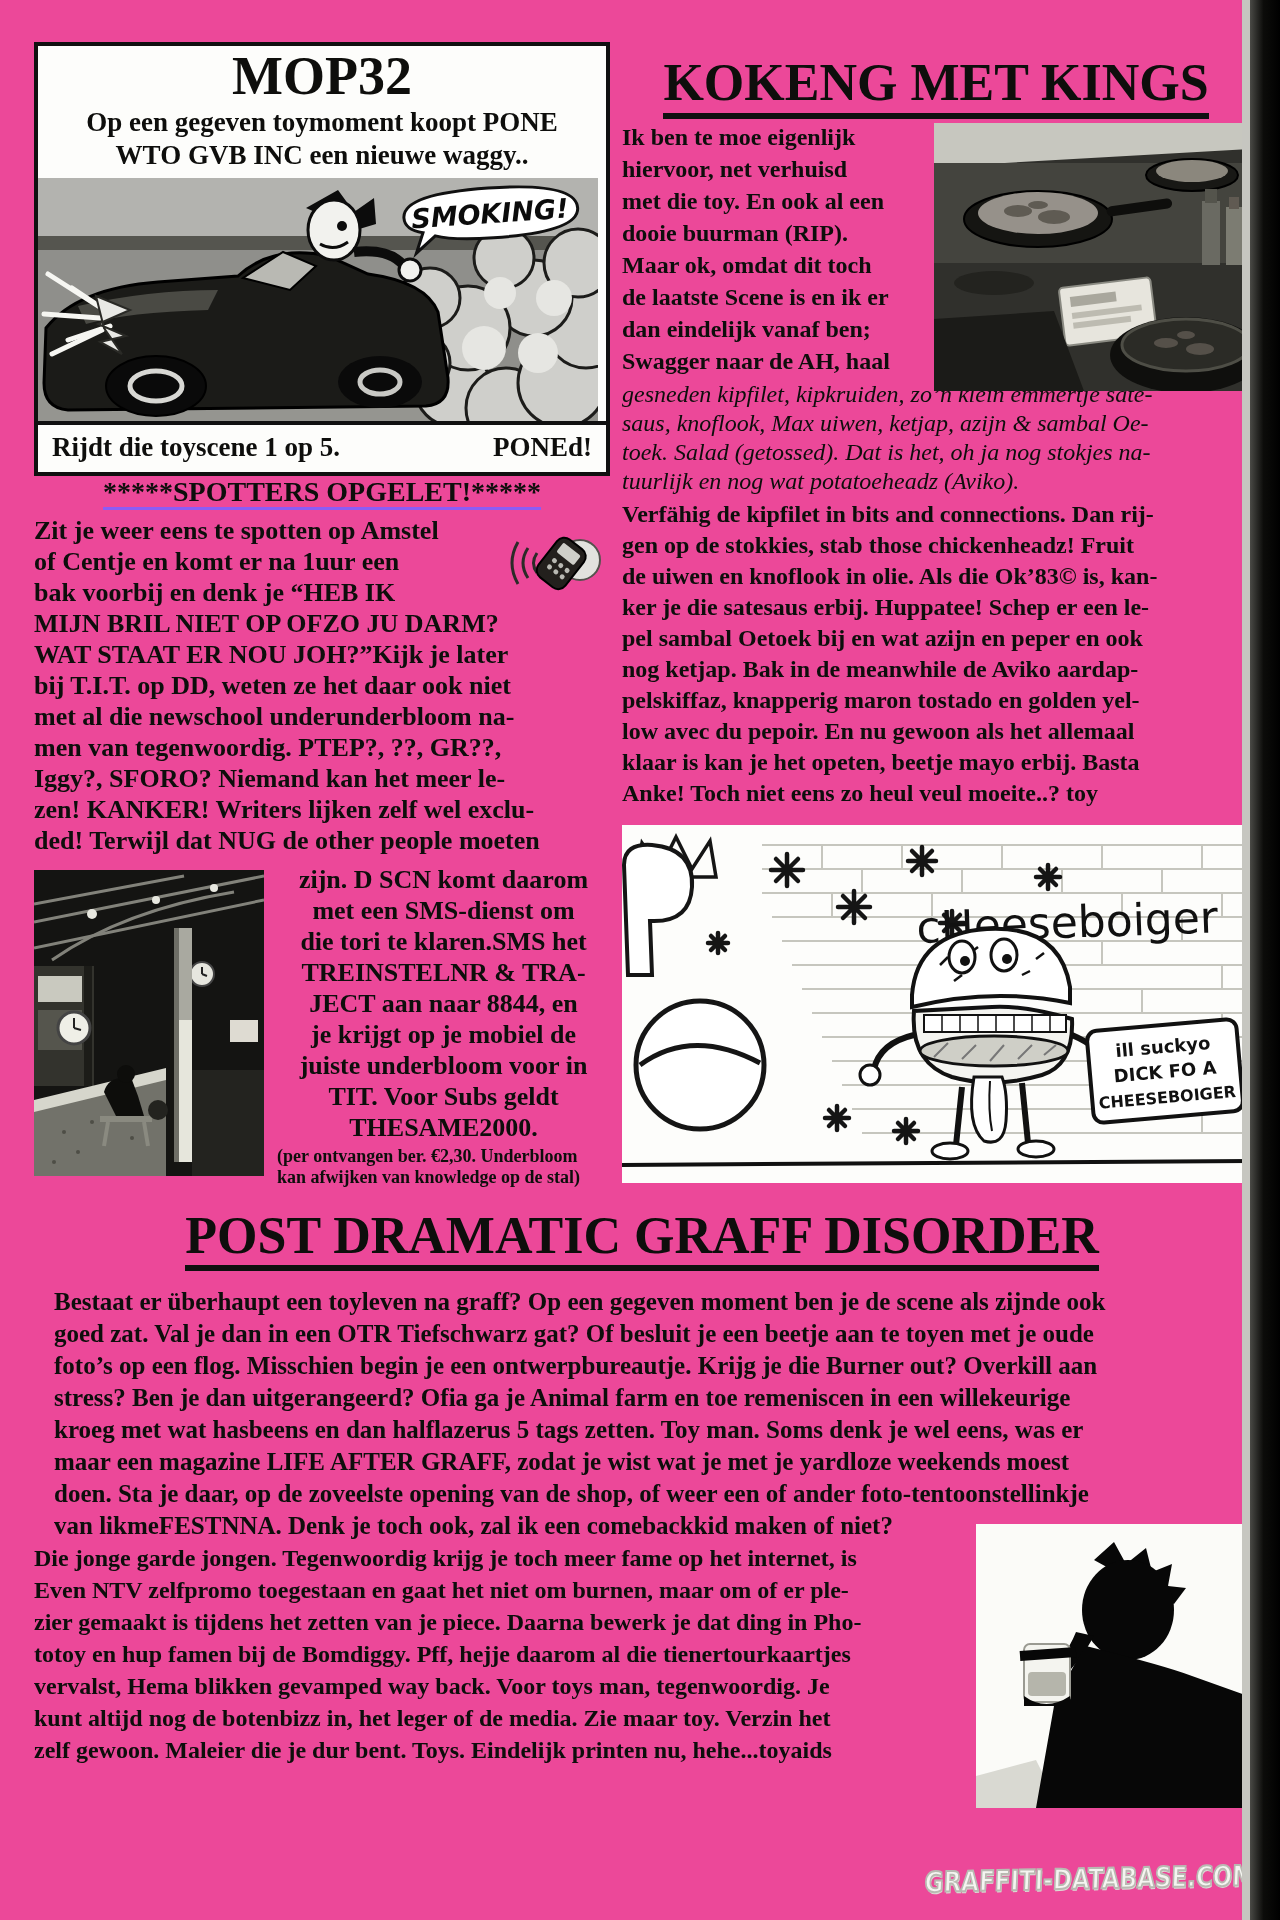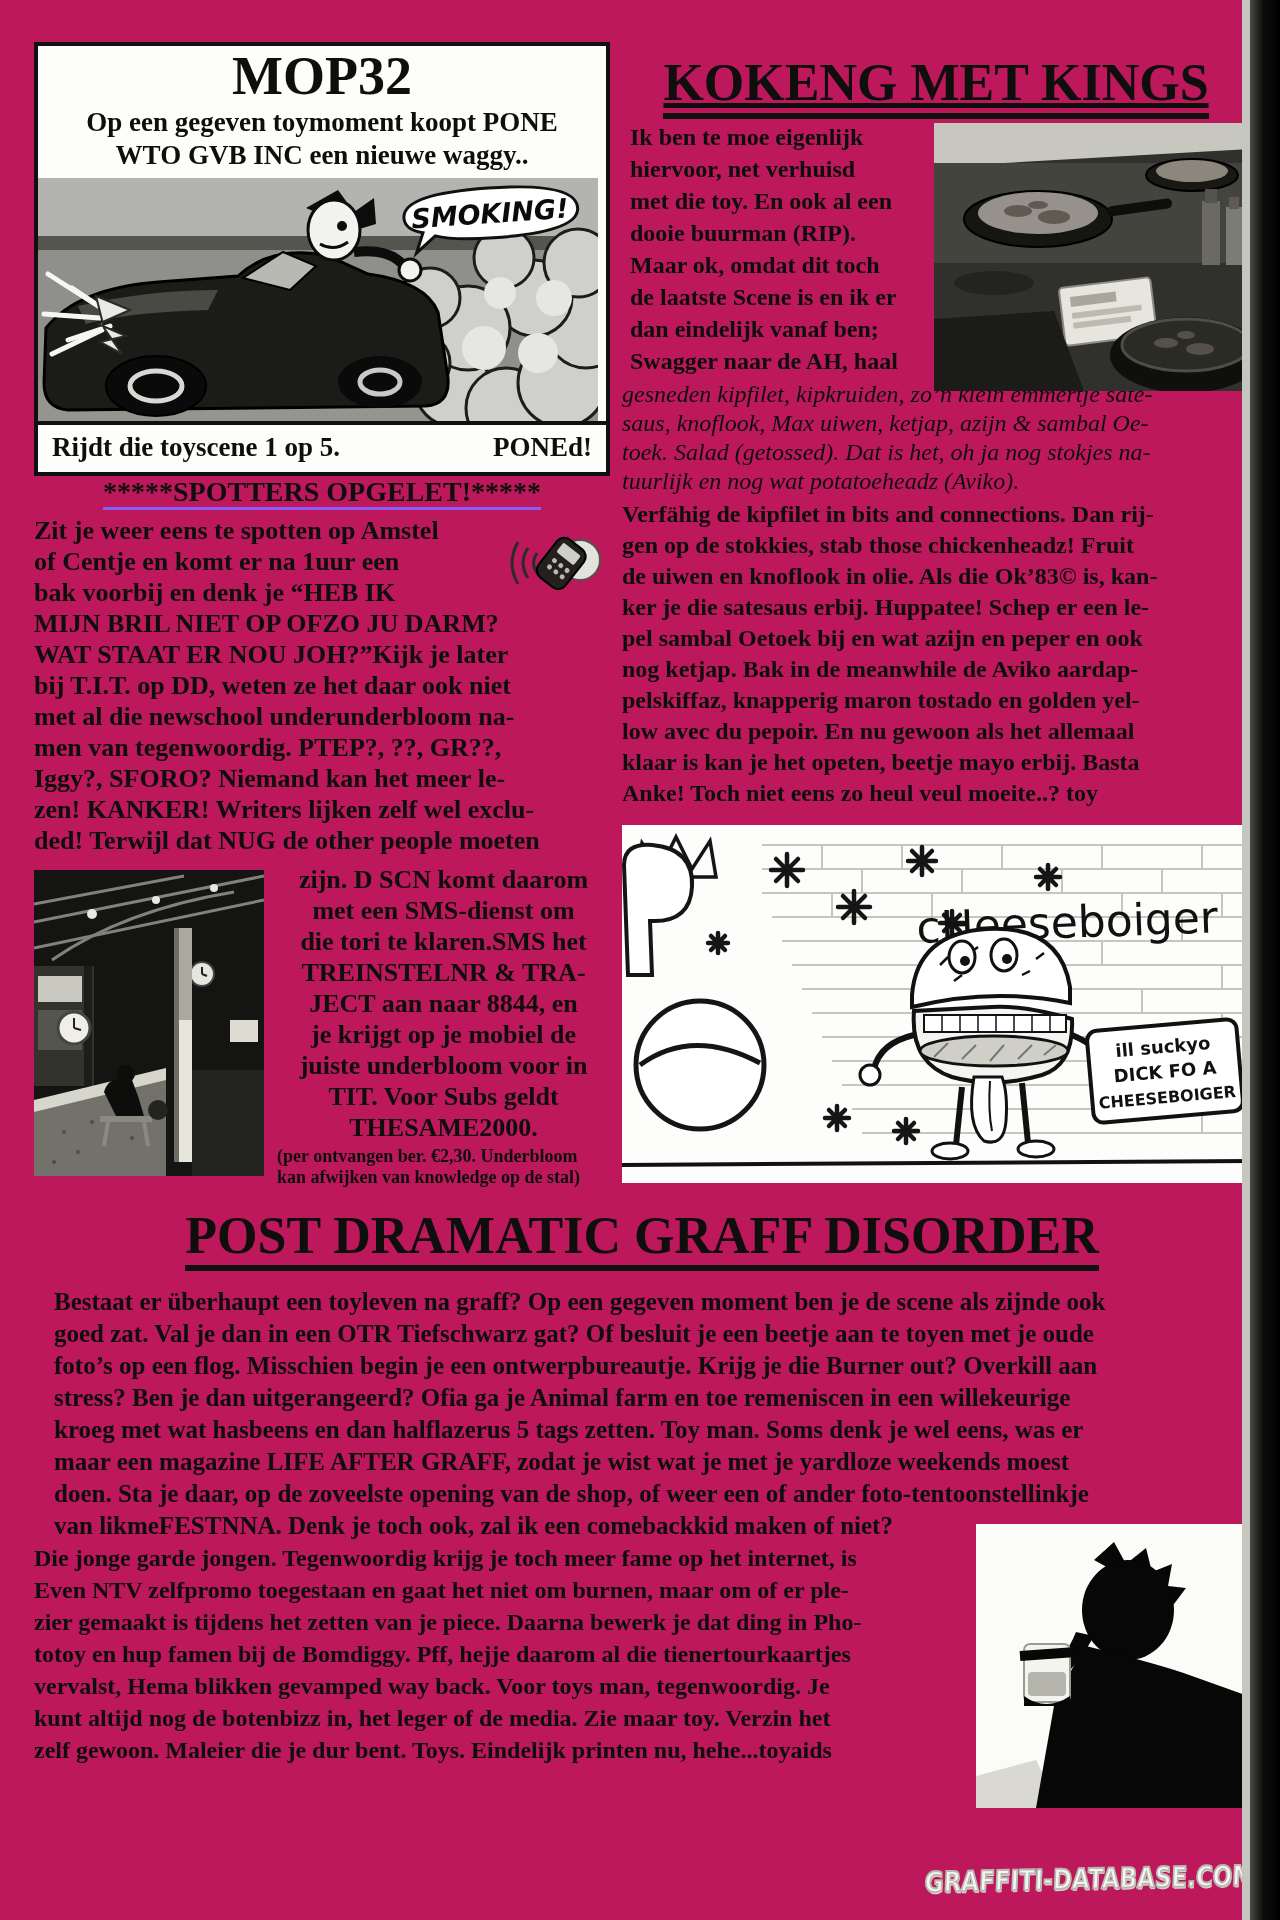--- a/index.html
+++ b/index.html
@@ -1,16 +1,16 @@
 <!DOCTYPE html>
 <html><head>
 <meta charset="utf-8">
 <style>
   html,body{margin:0;padding:0;background:#dcdcd6;}
-  #page{position:relative;width:1280px;height:1920px;background:#be185d;overflow:hidden;
+  #page{position:relative;width:1280px;height:1920px;background:#ec4899;overflow:hidden;
         font-family:"Liberation Serif","DejaVu Serif",serif;color:#0e0e0c;}
   .b{font-weight:bold;}
   .pre{white-space:pre-line;}
   svg{display:block;}
 
   
   #mop-box{position:absolute;left:34px;top:42px;width:568px;border:4px solid #101010;background:#fdfdfb;}
   .mop-title{font-size:54px;line-height:1.06;text-align:center;padding-top:2px;}
   .mop-intro{font-size:27px;line-height:33px;text-align:center;padding:1px 2px 6px 2px;}
   .mop-caption{display:flex;justify-content:space-between;align-items:center;
@@ -23,24 +23,24 @@
   .spot-body{font-size:26px;line-height:31px;margin-top:7px;}
   #phone{position:absolute;right:6px;top:54px;}
   .spot-media{position:relative;margin-top:8px;min-height:330px;}
   #train{position:absolute;left:0;top:6px;}
   .sms{margin-left:243px;font-size:26px;line-height:31px;text-align:center;}
   .fineprint{margin-left:243px;font-size:18px;line-height:21px;margin-top:3px;}
 
   
   #kokeng{position:absolute;left:622px;top:54px;width:628px;}
   .kok-title{text-align:center;font-size:52px;line-height:1.1;}
-  .kok-title span{border-bottom:6px solid #101010;padding-bottom:2px;text-decoration:underline;}
+  .kok-title span{border-bottom:6px solid #101010;padding-bottom:2px;}
   .kok-wrap{position:relative;margin-top:10px;}
   #kitchen{position:absolute;right:0;top:2px;}
-  .kok-intro{font-size:24px;line-height:32px;width:312px;margin-left:8px;}
+  .kok-intro{font-size:24px;line-height:32px;width:312px;}
   .kok-ingred{font-style:italic;font-weight:normal;font-size:24px;line-height:29px;margin-top:3px;font-family:Liberation Serif, serif;}
   .kok-body{font-size:24px;line-height:31px;margin-top:3px;}
   #drawing{margin-top:16px;}
 
   
   #post{position:absolute;left:34px;top:1206px;width:1216px;}
   .post-title{text-align:center;font-size:52px;line-height:1.15;}
   .post-title span{border-bottom:6px solid #101010;padding-bottom:1px;}
   .post-body1{font-size:25px;line-height:32px;margin-top:20px;margin-left:20px;}
   .post-body2{font-size:24px;line-height:32px;width:945px;font-family:Liberation Serif, serif;}

